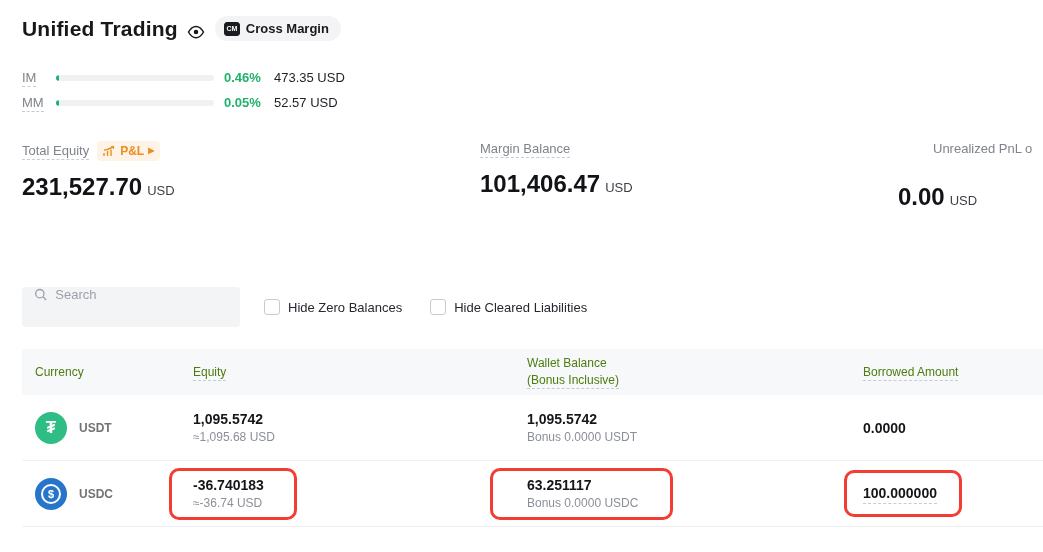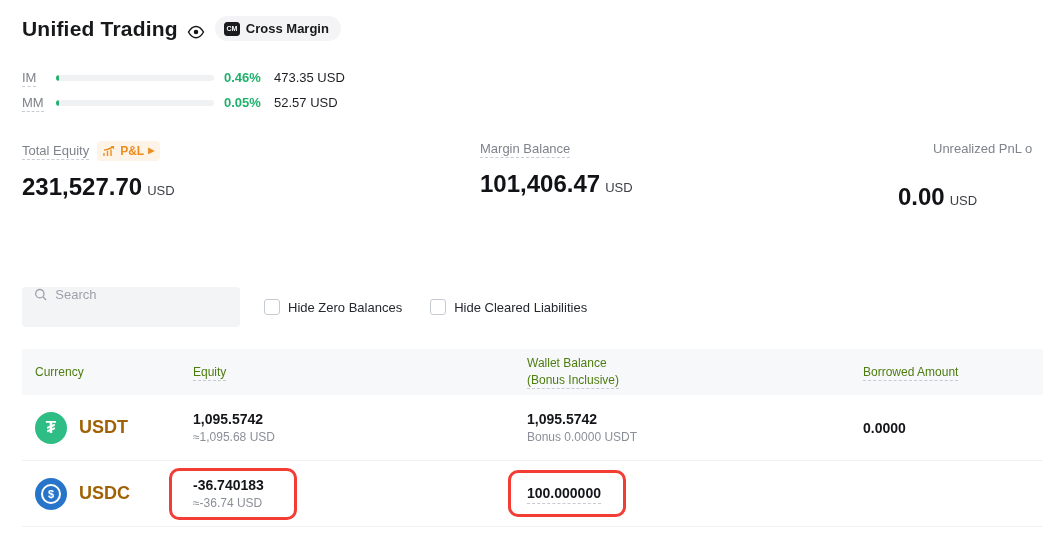--- a/index.html
+++ b/index.html
@@ -78,21 +78,21 @@
   .thead { background: #f7f8f9; height: 46px; font-size: 12px; color: #4d7c0f; }
   .th-2line { line-height: 1.45; }
   .trow { min-height: 66px; font-size: 14px; }
   .trow.sep { border-bottom: 1px solid #f0f1f3; }
   .table-bottom { border-bottom: 1px solid #f0f1f3; }
   .coin-cell { display: flex; align-items: center; gap: 12px; }
   .coin { width: 32px; height: 32px; border-radius: 50%; display: flex; align-items: center; justify-content: center; color: #fff; flex: none; }
   .coin-usdt { background: #2EBD85; font-size: 17px; font-weight: 700; }
   .coin-usdc { background: #2775CA; }
   .usdc-inner { width: 20px; height: 20px; border: 2px solid #fff; border-radius: 50%; display: flex; align-items: center; justify-content: center; font-size: 11px; font-weight: 700; }
-  .coin-name { font-weight: 700; font-size: 18px; color: #a16207; }
+  .coin-name { font-weight: 700; font-size: 12px; color: #737373; }
   .cell-main { font-weight: 700; color: #15161a; }
   .cell-sub { font-size: 12px; color: #8b8f97; margin-top: 3px; }
   .dotted-val { border-bottom: 1px dashed #c7cbd2; padding-bottom: 2px; }
 
   
   .red-box { display: inline-block; border: 3px solid #F23C34; border-radius: 10px; background: transparent; }
   .rb-equity   { padding: 6px 30px 7px 21px; margin-left: -24px; }
   .rb-wallet   { padding: 6px 32px 7px 34px; margin-left: -37px; }
   .rb-borrowed { padding: 12px 22px 13px 16px; margin-left: -19px; }
 </style>
@@ -218,20 +218,26 @@
           </span>
         <span class="coin-name">USDC</span>
       </div>
       <div>
         <div class="red-box rb-equity">
           <div class="cell-main">-36.740183</div>
           <div class="cell-sub">≈-36.74 USD</div>
         </div>
       </div>
       <div>
+        <div class="red-box rb-wallet">
+          <div class="cell-main">63.251117</div>
+          <div class="cell-sub">Bonus 0.0000 USDC</div>
+        </div>
+      </div>
+      <div>
         <div class="red-box rb-borrowed">
           <span class="cell-main dotted-val">100.000000</span>
         </div>
       </div>
     </div>
   </div>
 
 </div>
 
 </body></html>

